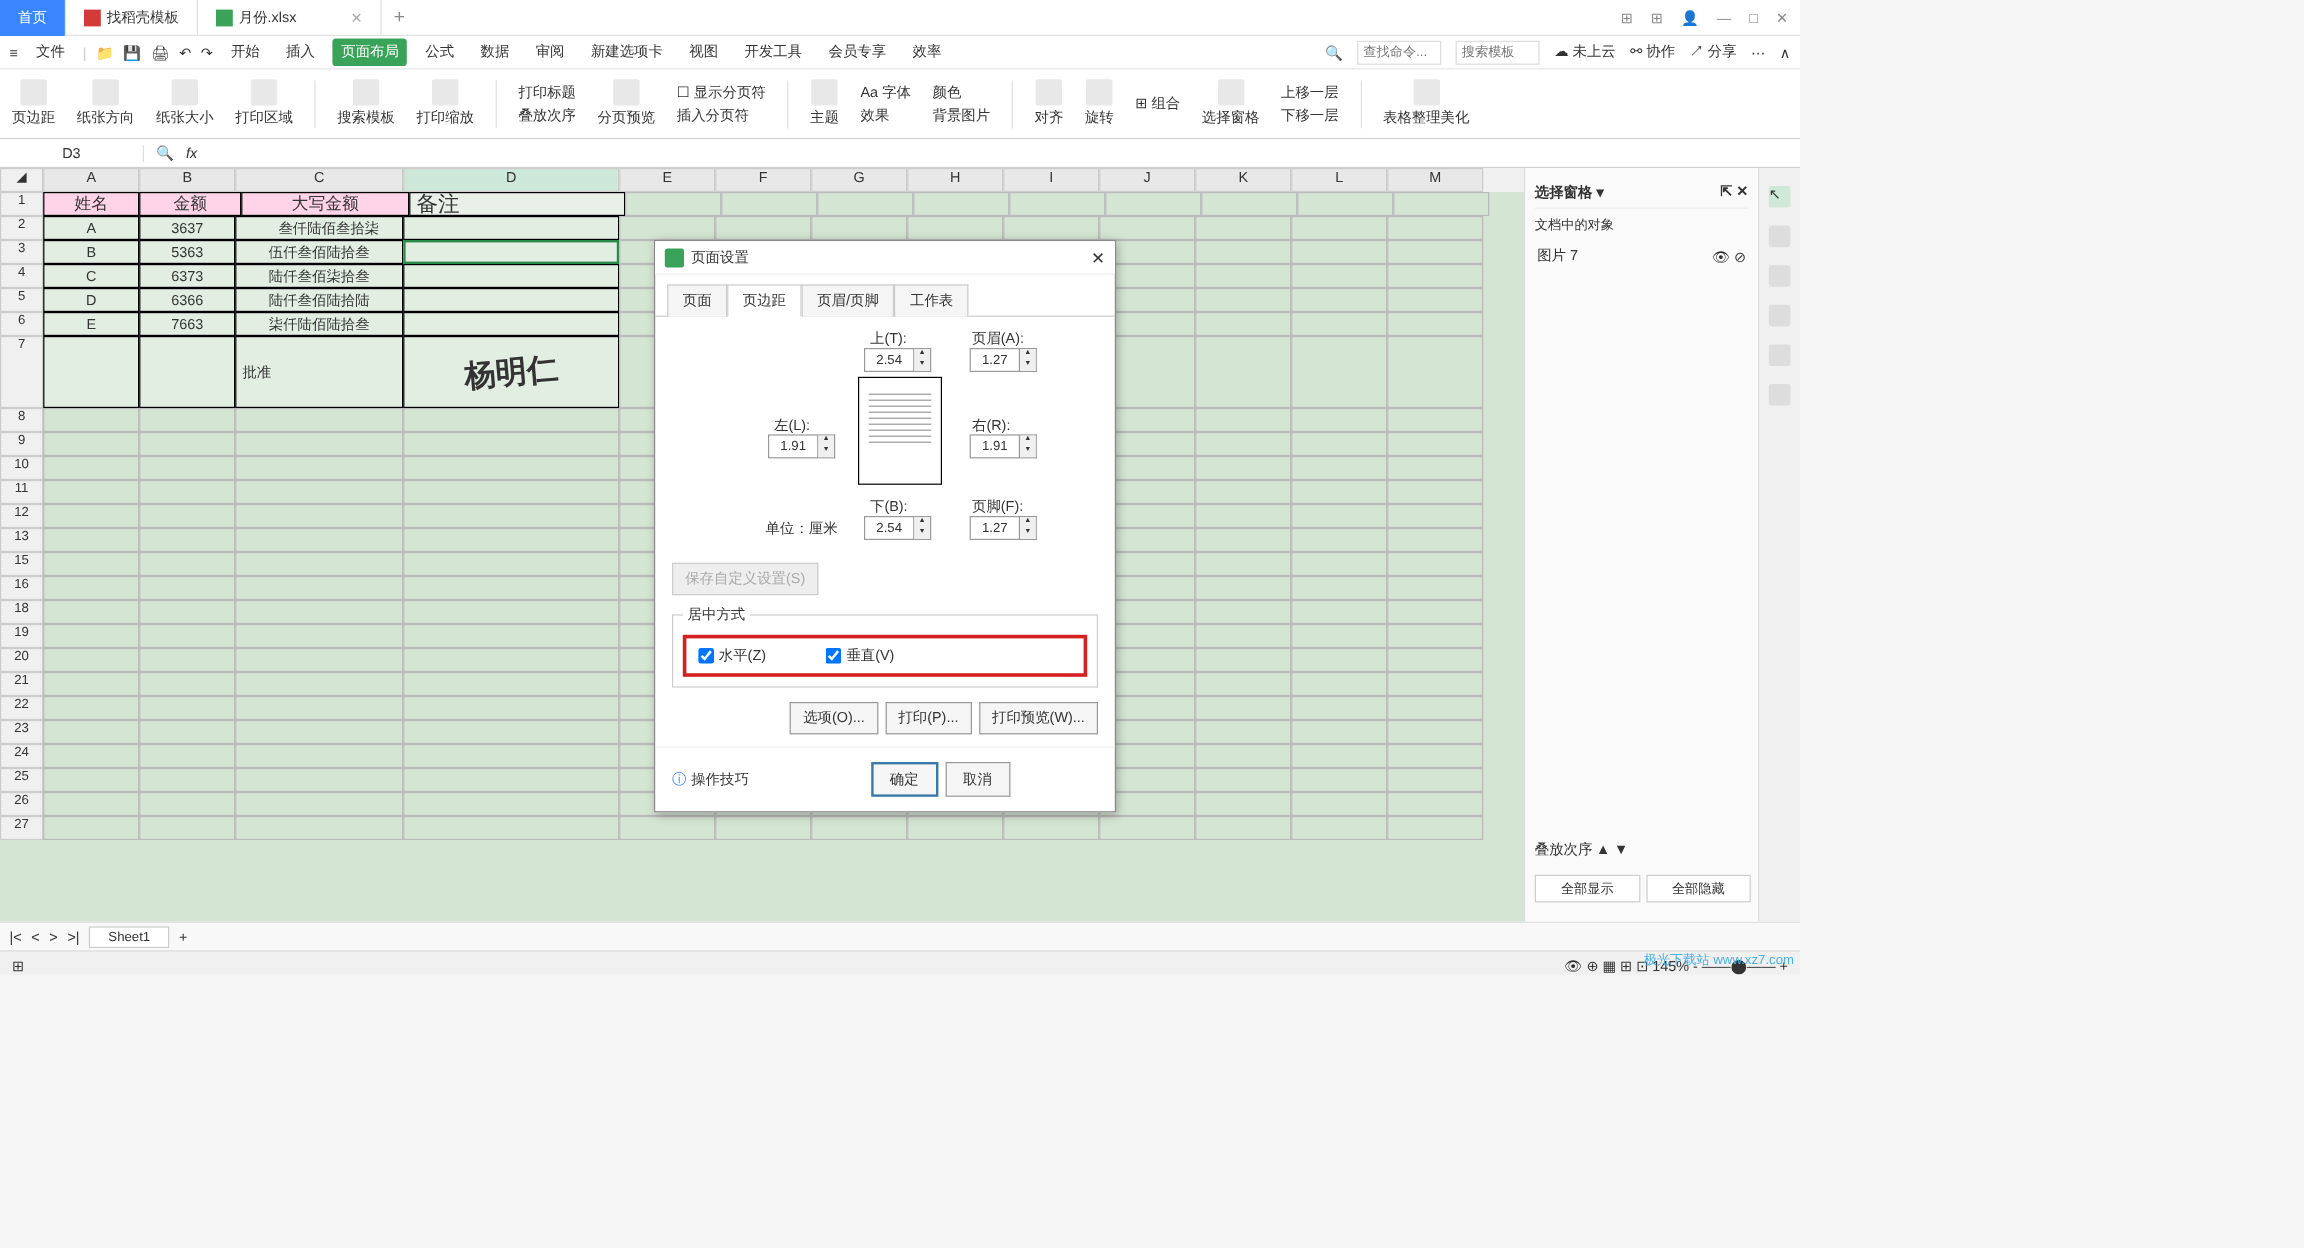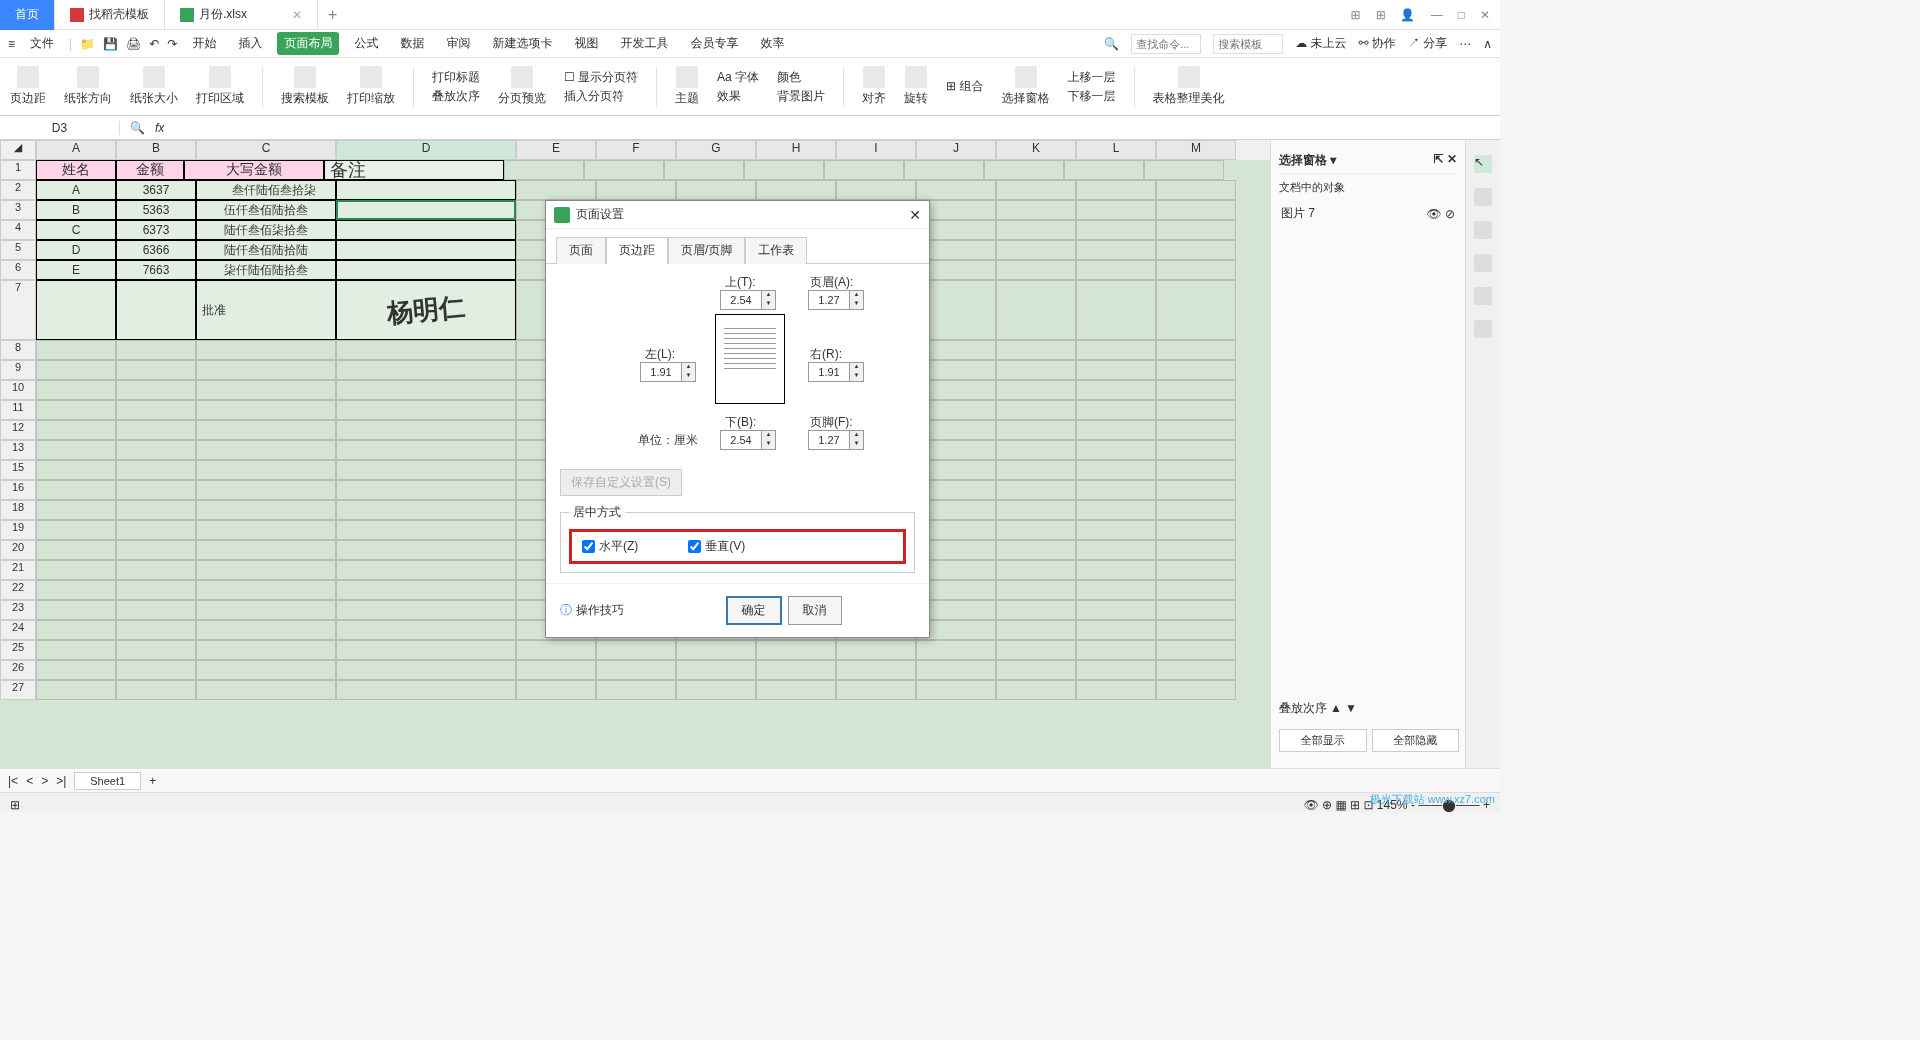--- a/index.html
+++ b/index.html
@@ -238,21 +238,21 @@
           <div class="colhdr" style="width: 80px;">J</div>
           <div class="colhdr" style="width: 80px;">K</div>
           <div class="colhdr" style="width: 80px;">L</div>
           <div class="colhdr" style="width: 80px;">M</div>
         </div>
     </div>
     <div class="grid" id="grid">
         <div class="row">
           <div class="rowhdr" style="height: 100%;">1</div>
           <div class="cell hdr" style="width: 80px; height: 100%;">姓名</div>
-          <div class="cell hdr" style="width: 68px; height: 100%;">金额</div>
+          <div class="cell hdr" style="width: 85px; height: 100%;">金额</div>
           <div class="cell hdr" style="width: 140px; height: 100%;">大写金额</div>
           <div class="cell note" style="width: 180px; height: 100%; font-size: 18px;">备注</div>
           <div class="cell" style="width: 80px; height: 100%;"></div>
           <div class="cell" style="width: 80px; height: 100%;"></div>
           <div class="cell" style="width: 80px; height: 100%;"></div>
           <div class="cell" style="width: 80px; height: 100%;"></div>
           <div class="cell" style="width: 80px; height: 100%;"></div>
           <div class="cell" style="width: 80px; height: 100%;"></div>
           <div class="cell" style="width: 80px; height: 100%;"></div>
           <div class="cell" style="width: 80px; height: 100%;"></div>
@@ -773,20 +773,25 @@
         <label class="cbx">
             <input type="checkbox" checked="" style="">
             <span>水平(Z)</span>
           </label>
         <label class="cbx">
             <input type="checkbox" checked="" style="">
             <span>垂直(V)</span>
           </label>
       </div>
     </fieldset>
+    <div class="dlgbtns2">
+      <button>选项(O)...</button>
+      <button>打印(P)...</button>
+      <button>打印预览(W)...</button>
+    </div>
   </div>
   <div style="display:flex;align-items:center;border-top:1px solid #eee">
     <span class="tip">ⓘ <span>操作技巧</span></span>
     <div class="dlgbtns" style="flex:1">
       <button class="primary">确定</button>
       <button>取消</button>
     </div>
   </div>
 </div>
 

